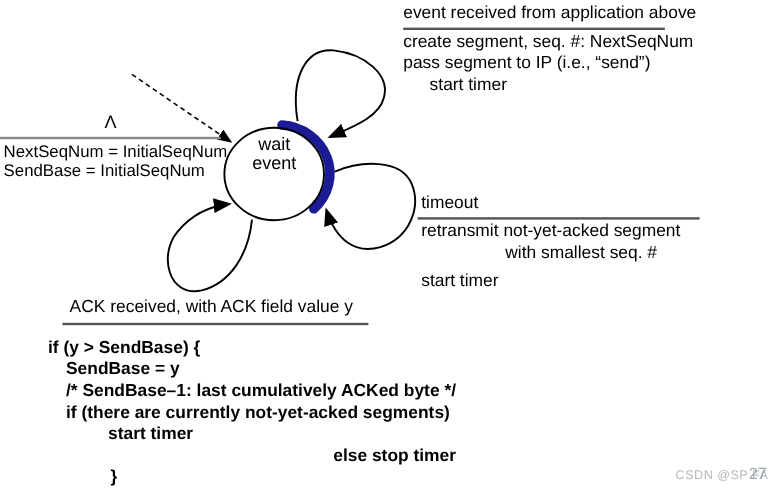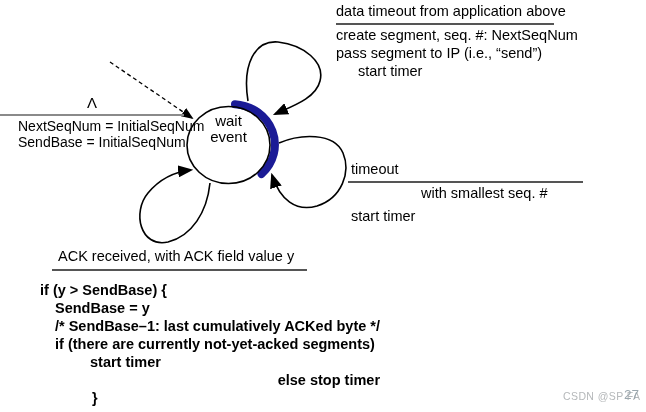--- a/index.html
+++ b/index.html
@@ -23,21 +23,21 @@
   
   #blk-data { left: 336px; top: 2px; }
   #blk-data .actions { margin-top: 1px; }
   #blk-data .ind1 { padding-left: 22px; }
   #blk-data .rule { width: 218px; margin-top: 2px; }
 
   
   #blk-init { left: 0; top: 92px; width: 184px; font-size: 14px; }
   #blk-init .evt { text-align: center; font-size: 15px; line-height: 22px; }
   #blk-init .rule-gray { width: 184px; }
-  #blk-init .actions { margin-top: 2px; padding-left: 18px; line-height: 16px; }
+  #blk-init .actions { margin-top: 2px; padding-left: 3px; line-height: 16px; }
   #blk-init .line { line-height: 16px; }
 
   
   #blk-timeout { left: 351px; top: 160px; }
   #blk-timeout .rule { width: 235px; margin-left: -3px; margin-top: 2px; }
   #blk-timeout .actions { margin-top: 1px; }
   #blk-timeout .ind1 { padding-left: 70px; }
   #blk-timeout .gap { margin-top: 5px; }
 
   
@@ -88,21 +88,21 @@
 
   <path d="M 210 183 C 207 212, 192 236, 168 242 C 140 248, 132 212, 148 193 C 158 181, 172 172, 191 170" fill="none" stroke="#000" stroke-width="1.6" marker-end="url(#arrow)"></path>
 </svg>
 
 <div id="state-label">
   <div>wait</div>
   <div>event</div>
 </div>
 
 <div class="blk" id="blk-data">
-  <div class="evt">data timeout from application above</div>
+  <div class="evt">event received from application above</div>
   <div class="rule"></div>
   <div class="actions">
     <div class="line">create segment, seq. #: NextSeqNum</div>
     <div class="line">pass segment to IP (i.e., “send”)</div>
     <div class="line ind1">start timer</div>
   </div>
 </div>
 
 <div class="blk" id="blk-init">
   <div class="evt">Λ</div>
@@ -110,20 +110,21 @@
   <div class="actions">
     <div class="line">NextSeqNum = InitialSeqNum</div>
     <div class="line">SendBase = InitialSeqNum</div>
   </div>
 </div>
 
 <div class="blk" id="blk-timeout">
   <div class="evt">timeout</div>
   <div class="rule"></div>
   <div class="actions">
+    <div class="line">retransmit not-yet-acked segment</div>
     <div class="line ind1">with smallest seq. #</div>
     <div class="line gap">start timer</div>
   </div>
 </div>
 
 <div class="blk" id="blk-ack">
   <div class="evt">ACK received, with ACK field value y</div>
   <div class="rule"></div>
   <div class="code">
     <div class="line">if (y &gt; SendBase) {</div>

